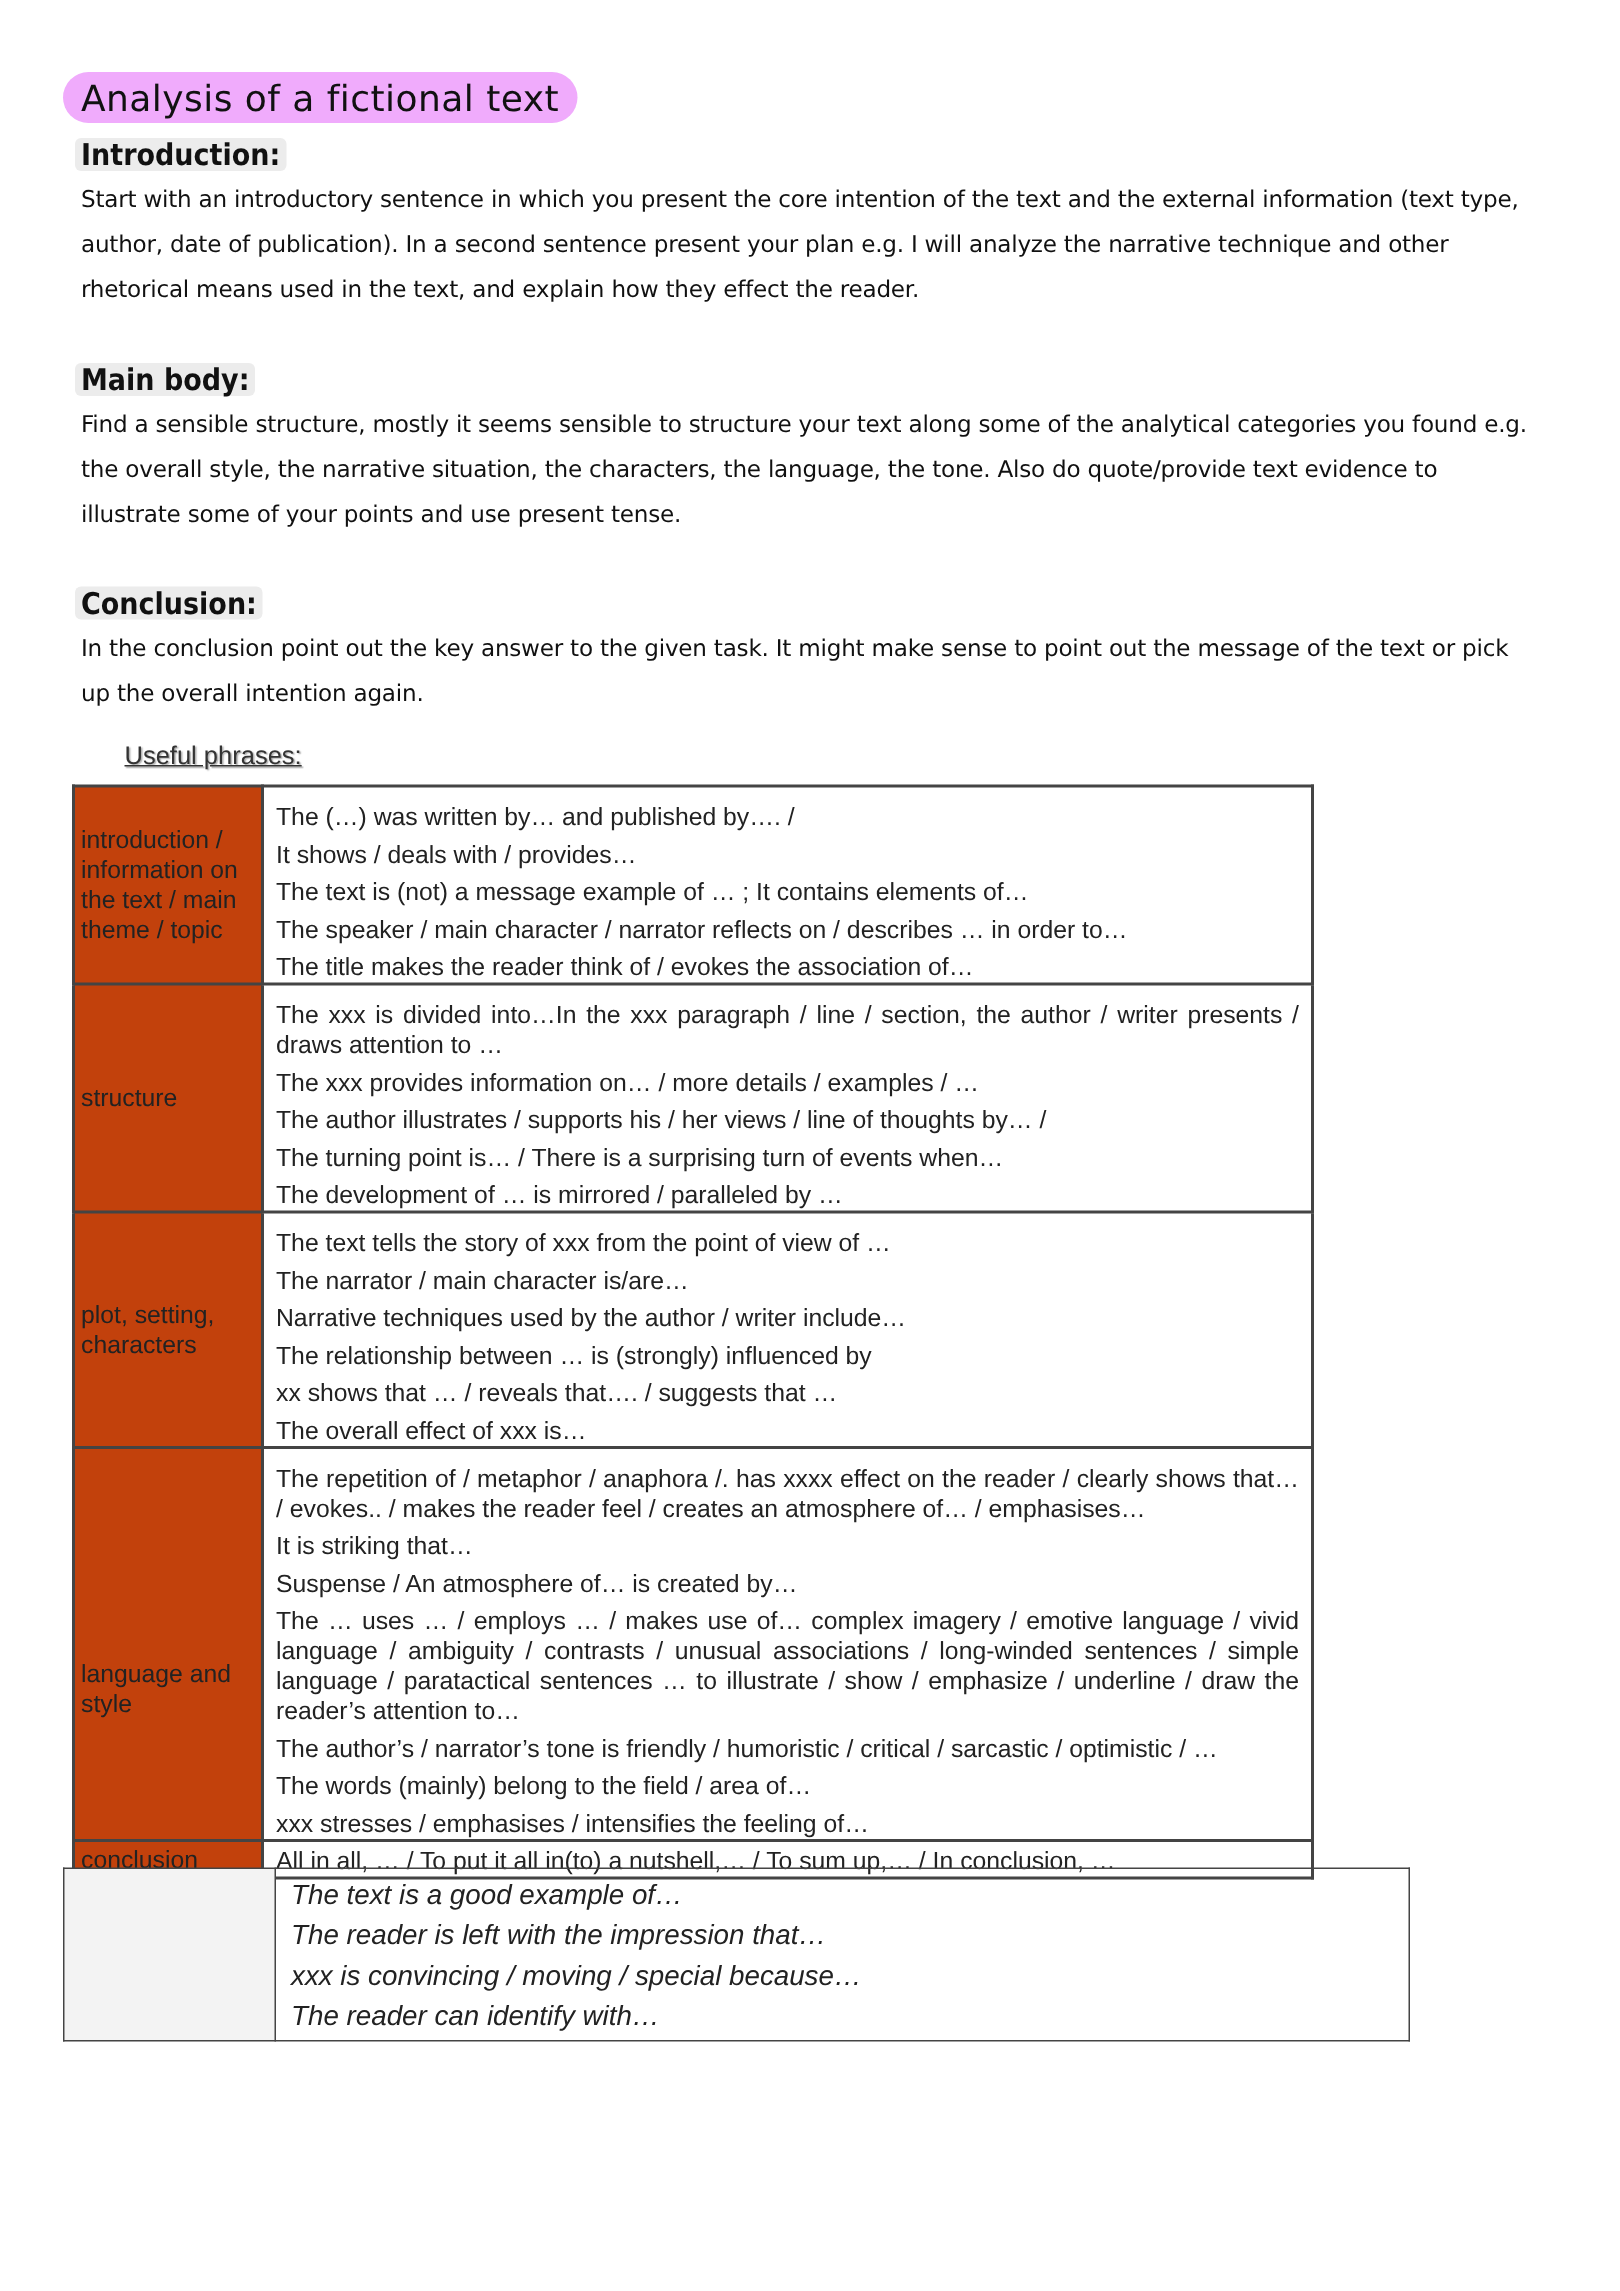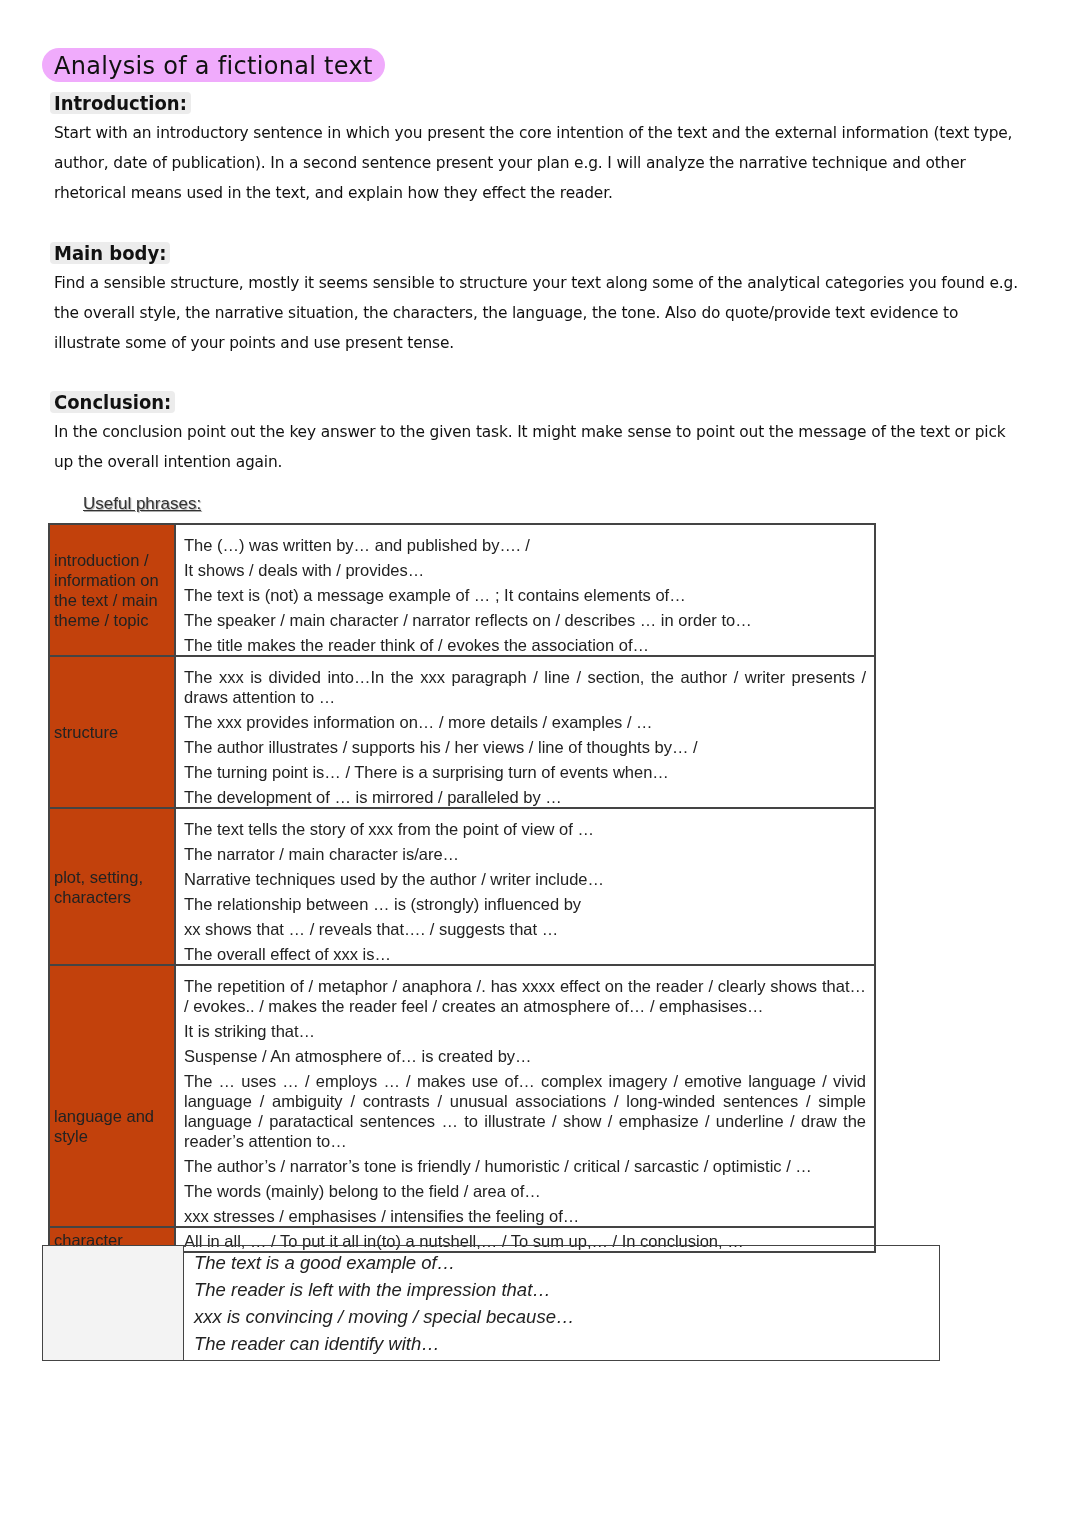--- a/index.html
+++ b/index.html
@@ -120,21 +120,21 @@
       <div class="ln just">The repetition of / metaphor / anaphora /. has xxxx effect on the reader / clearly shows that… / evokes.. / makes the reader feel / creates an atmosphere of… / emphasises…</div>
       <div class="ln">It is striking that…</div>
       <div class="ln">Suspense  / An atmosphere of… is created by…</div>
       <div class="ln just">The … uses … / employs … / makes use of… complex imagery / emotive language / vivid language / ambiguity / contrasts / unusual associations / long-winded sentences / simple language / paratactical sentences …  to illustrate / show / emphasize / underline / draw the reader’s attention to…</div>
       <div class="ln">The author’s / narrator’s tone is friendly / humoristic / critical / sarcastic / optimistic / …</div>
       <div class="ln">The words (mainly) belong to the field / area of…</div>
       <div class="ln last">xxx stresses / emphasises / intensifies the feeling of…</div>
     </td>
   </tr>
   <tr style="height:25px;">
-    <td class="cat">character</td>
+    <td class="cat">conclusion</td>
     <td class="lines" style="padding-top:2px;">
       <div class="ln last">All in all, … / To put it all in(to) a nutshell,… / To sum up,… / In conclusion, …</div>
     </td>
   </tr>
 </tbody>
   </table>
 
 <table class="extra">
   <tbody>
       <tr>

